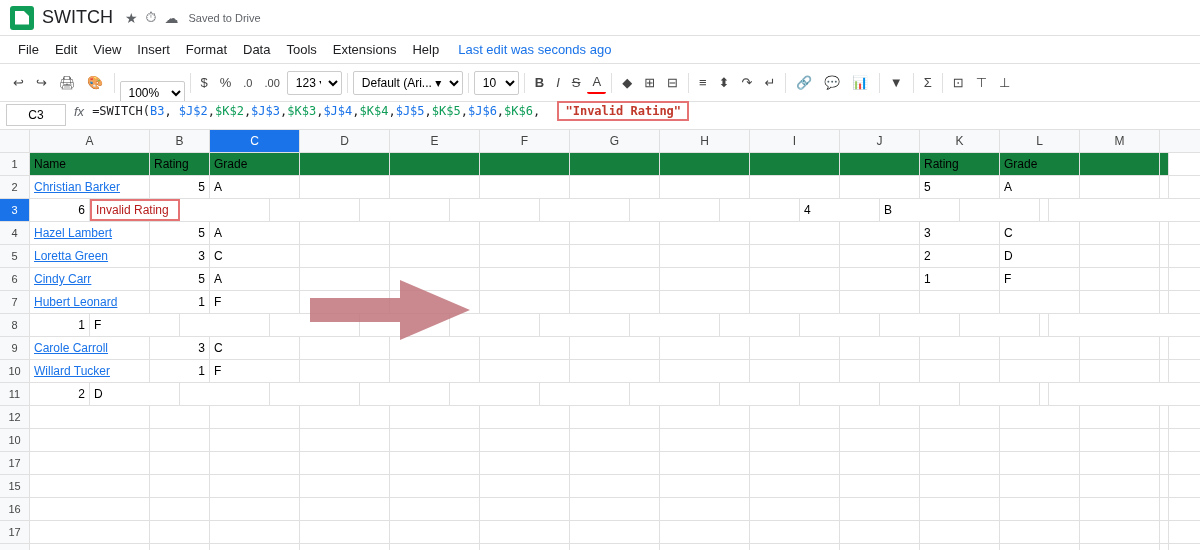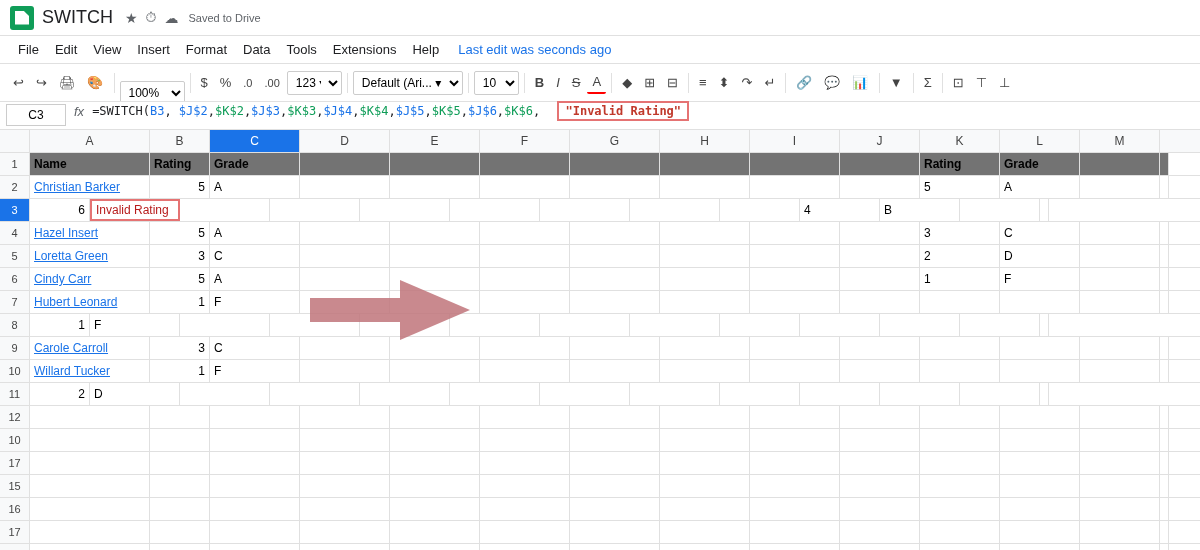--- a/index.html
+++ b/index.html
@@ -47,21 +47,21 @@
     .row-num-header { width: 30px; min-width: 30px; height: 22px; border-right: 1px solid #e0e0e0; }
     .col-header { height: 22px; border-right: 1px solid #e0e0e0; display: flex; align-items: center; justify-content: center; font-size: 12px; color: #444; background: #f8f9fa; cursor: pointer; user-select: none; }
     .col-header.selected { background: #1a73e8; color: #fff; }
     
     
     #grid { overflow: hidden; }
     .grid-row { display: flex; border-bottom: 1px solid #e0e0e0; }
     .row-num { width: 30px; min-width: 30px; height: 22px; border-right: 1px solid #e0e0e0; display: flex; align-items: center; justify-content: center; font-size: 11px; color: #444; background: #f8f9fa; cursor: pointer; }
     .row-num.selected { background: #1a73e8; color: #fff; }
     .cell { height: 22px; border-right: 1px solid #e0e0e0; display: flex; align-items: center; padding: 0 4px; font-size: 12px; overflow: hidden; white-space: nowrap; cursor: cell; position: relative; }
-    .cell.header-row { font-weight: bold; background: #737373; }
+    .cell.header-row { font-weight: normal; background: #15803d; }
     .cell.invalid-rating { border: 2px solid #e57373; color: #b71c1c; background: #fff; z-index:2; }
     .cell.link-style { color: #1a73e8; text-decoration: underline; cursor: pointer; }
     
     
     .col-a { width: 120px; min-width: 120px; }
     .col-b { width: 60px; min-width: 60px; text-align: right; }
     .col-c { width: 90px; min-width: 90px; }
     .col-d { width: 90px; min-width: 90px; }
     .col-e { width: 90px; min-width: 90px; }
     .col-f { width: 90px; min-width: 90px; }
@@ -238,21 +238,21 @@
         <div class="cell col-h"></div>
         <div class="cell col-i"></div>
         <div class="cell col-j"></div>
         <div class="cell col-k">4</div>
         <div class="cell col-l">B</div>
         <div class="cell col-m"></div>
         <div class="cell"></div>
       </div>
       <div class="grid-row">
         <div class="row-num">4</div>
-        <div class="cell col-a link-style">Hazel Insert</div>
+        <div class="cell col-a link-style">Hazel Lambert</div>
         <div class="cell col-b" style="justify-content: flex-end;">5</div>
         <div class="cell col-c">A</div>
         <div class="cell col-d"></div>
         <div class="cell col-e"></div>
         <div class="cell col-f"></div>
         <div class="cell col-g"></div>
         <div class="cell col-h"></div>
         <div class="cell col-i"></div>
         <div class="cell col-j"></div>
         <div class="cell col-k">3</div>

